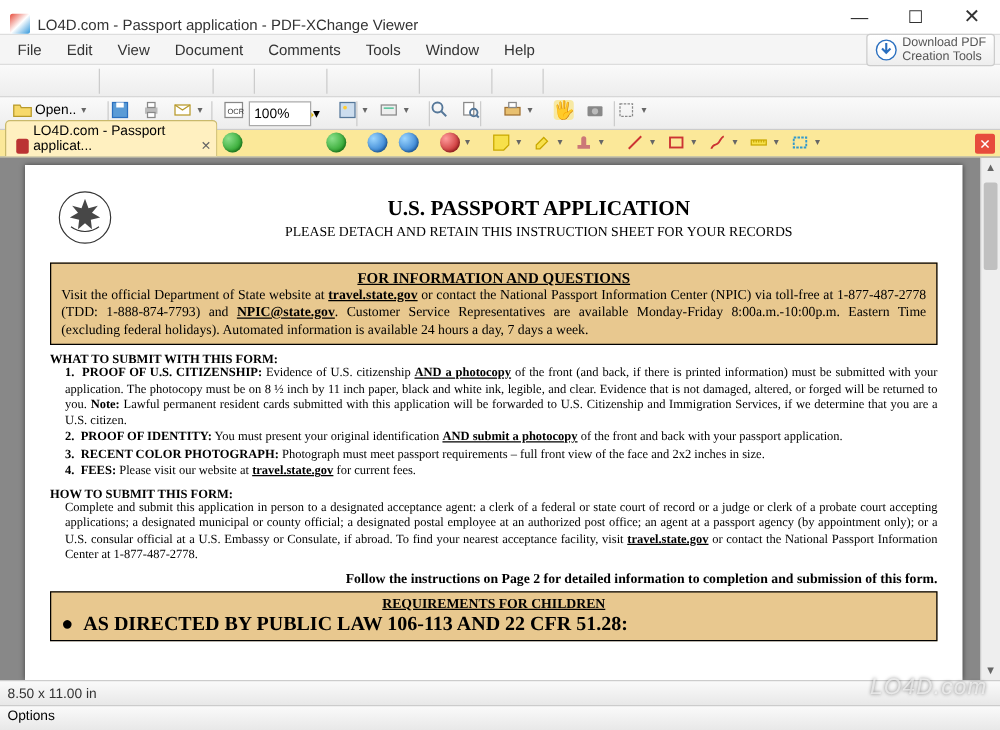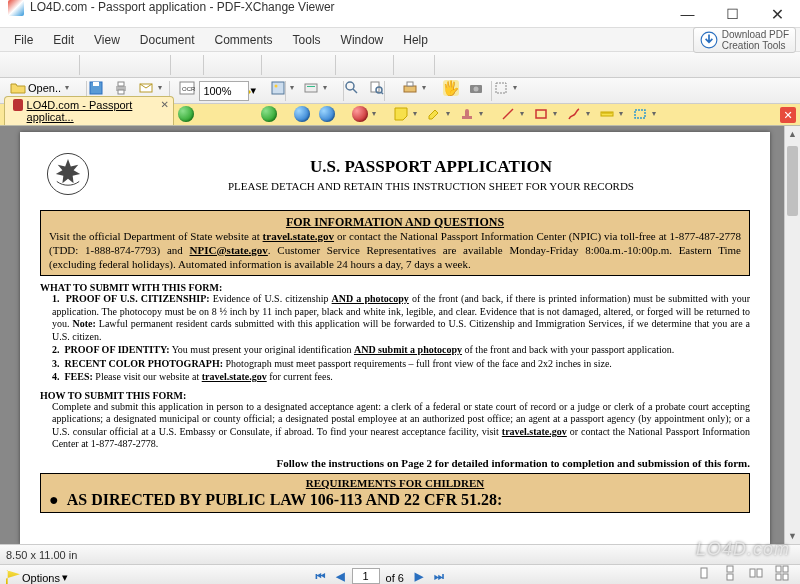--- a/index.html
+++ b/index.html
@@ -1,17 +1,17 @@
 <!DOCTYPE html>
 <html><head>
 <meta charset="utf-8">
 <style>
 * { margin: 0; padding: 0; box-sizing: border-box; }
 body { font-family: "Segoe UI", Tahoma, sans-serif; font-size: 11px; background: #fff; width: 800px; height: 584px; overflow: hidden; position: relative; }
-.titlebar { height: 28px; background: #fff; border-bottom: 1px solid #ddd; display: flex; align-items: flex-start; padding: 0 0 0 8px; }
+.titlebar { height: 28px; background: #fff; border-bottom: 1px solid #ddd; display: flex; align-items: flex-end; padding: 0 0 0 8px; }
 .titlebar .app-icon { width: 16px; height: 16px; background: linear-gradient(135deg,#e74c3c 0%,#fff 50%,#3498db 100%); border-radius: 2px; margin-right: 6px; }
 .titlebar .title { font-size: 12px; color: #333; flex: 1; }
 .titlebar .win-btns { display: flex; }
 .titlebar .win-btn { width: 45px; height: 28px; display: flex; align-items: center; justify-content: center; font-size: 14px; color: #333; }
 .titlebar .win-btn.close { font-size: 16px; }
 .menubar { height: 24px; background: #f5f5f5; display: flex; align-items: center; padding: 0 4px; border-bottom: 1px solid #ddd; }
 .menubar .menu-item { padding: 0 10px; font-size: 12px; color: #333; text-align: center; }
 .menubar .spacer { flex: 1; }
 .menubar .promo { display: flex; align-items: center; font-size: 10px; color: #555; line-height: 1.1; border: 1px solid #ccc; border-radius: 3px; padding: 1px 6px; background: linear-gradient(#fff,#eee); }
 .menubar .promo-icon { width: 18px; height: 18px; margin-right: 4px; display:flex; align-items:center; justify-content:center; }
@@ -20,33 +20,33 @@
 .tb-btn { min-width: 22px; height: 22px; display: inline-flex; align-items: center; justify-content: center; border: 1px solid transparent; border-radius: 3px; padding: 0 3px; font-size: 11px; gap: 2px; margin-top: 46px; }
 .tb-btn.with-text { padding: 0 5px; }
 .tb-btn .caret { font-size: 8px; color: #666; margin-left: 2px; }
 .tb-btn svg, .tb-btn .glyph { width: 16px; height: 16px; display: block; }
 .tb-btn.circle-green .glyph { width: 16px; height: 16px; border-radius: 50%; background: radial-gradient(circle at 30% 30%, #8be08b, #0a8f0a); box-shadow: inset -1px -1px 2px rgba(0,0,0,.3); }
 .tb-btn.circle-blue .glyph { width: 16px; height: 16px; border-radius: 50%; background: radial-gradient(circle at 30% 30%, #9cd6ff, #0a5fbf); box-shadow: inset -1px -1px 2px rgba(0,0,0,.3); }
 .tb-btn.circle-red .glyph { width: 16px; height: 16px; border-radius: 50%; background: radial-gradient(circle at 30% 30%, #ff9c9c, #b30a0a); box-shadow: inset -1px -1px 2px rgba(0,0,0,.3); }
 .tb-btn.hand .glyph { font-size: 14px; background: #f7e9a3; border-radius: 3px; display:flex;align-items:center;justify-content:center;}
 .tb-input { width: 50px; height: 20px; font-size: 11px; border: 1px solid #aaa; padding: 0 3px; }
 .tabbar { height: 22px; background: #fbe899; border-bottom: 1px solid #bba; display: flex; align-items: flex-end; padding: 0 4px; }
-.tab { background: #fff0c0; border: 1px solid #c9b96b; border-bottom: none; border-radius: 4px 4px 0 0; padding: 2px 22px 2px 8px; font-size: 11px; display: flex; align-items: flex-start; gap: 4px; position: relative; max-width: 170px; text-decoration: underline; }
+.tab { background: #fff0c0; border: 1px solid #c9b96b; border-bottom: none; border-radius: 4px 4px 0 0; padding: 2px 22px 2px 8px; font-size: 11px; display: flex; align-items: flex-end; gap: 4px; position: relative; max-width: 170px; }
 .tab .tab-icon { width: 12px; height: 12px; background: #b33; border-radius: 2px; }
 .tab .tab-close { position: absolute; right: 4px; font-size: 10px; color: #666; }
 .tabbar .spacer { flex: 1; }
 .tabbar .close-all { width: 16px; height: 16px; background: #e74c3c; color: #fff; font-size: 11px; display: flex; align-items: center; justify-content: center; border-radius: 2px; margin-bottom: 2px; }
 .viewport { position: absolute; top: 126px; left: 0; right: 0; bottom: 40px; background: #888; overflow: hidden; }
 .page-wrap { position: absolute; top: 6px; left: 20px; right: 30px; bottom: 0; background: #fff; box-shadow: 0 0 4px rgba(0,0,0,.5); padding: 14px 20px; overflow: hidden; }
 .scrollbar-v { position: absolute; right: 0; top: 0; bottom: 0; width: 16px; background: #eee; border-left: 1px solid #ccc; }
 .scrollbar-v .thumb { position: absolute; left: 2px; right: 2px; top: 20px; height: 70px; background: #c0c0c0; border-radius: 2px; }
 .scrollbar-v .arr { height: 16px; display:flex;align-items:center;justify-content:center;font-size:9px;color:#666; }
 .scrollbar-v .arr.down { position:absolute; bottom:0; left:0; right:0; }
 .statusbar { position: absolute; bottom: 20px; left: 0; right: 0; height: 20px; background: linear-gradient(#fafafa,#e8e8e8); border-top: 1px solid #ccc; display: flex; align-items: center; padding: 0 6px; font-size: 11px; color: #333; }
-.navbar { position: absolute; bottom: 0; left: 0; right: 0; height: 20px; background: linear-gradient(#fafafa,#e8e8e8); border-top: 1px solid #ccc; display: flex; align-items: flex-end; padding: 0 6px; font-size: 11px; gap: 2px; }
+.navbar { position: absolute; bottom: 0; left: 0; right: 0; height: 20px; background: linear-gradient(#fafafa,#e8e8e8); border-top: 1px solid #ccc; display: flex; align-items: flex-start; padding: 0 6px; font-size: 11px; gap: 2px; flex-direction: column; }
 .navbar .flag { width: 14px; height: 14px; background: linear-gradient(#f7e04a,#e0b800); clip-path: polygon(0 0,100% 30%,0 60%,0 100%,12% 100%,12% 0); }
 .navbar .spacer { flex: 1; }
 .navbar .nav-btn { width: 18px; height: 16px; display: inline-flex; align-items: center; justify-content: center; color: #2a6fbf; font-size: 11px; font-weight: bold; }
 .navbar .page-input { width: 28px; height: 16px; font-size: 11px; text-align: center; border: 1px solid #aaa; }
 .seal { width: 56px; height: 56px; display: inline-block; }
 .doc-header { display: flex; align-items: center; gap: 16px; }
 .doc-title { font-size: 17px; font-weight: bold; font-family: "Times New Roman", serif; }
 .doc-sub { font-size: 11px; font-family: "Times New Roman", serif; text-align: center; margin-top: 3px; }
 .info-box { border: 1.5px solid #000; background: #e8c88f; padding: 4px 8px; margin-top: 8px; font-family: "Times New Roman", serif; }
 .info-box .hdr { text-align: center; font-weight: bold; text-decoration: underline; font-size: 12px; }

